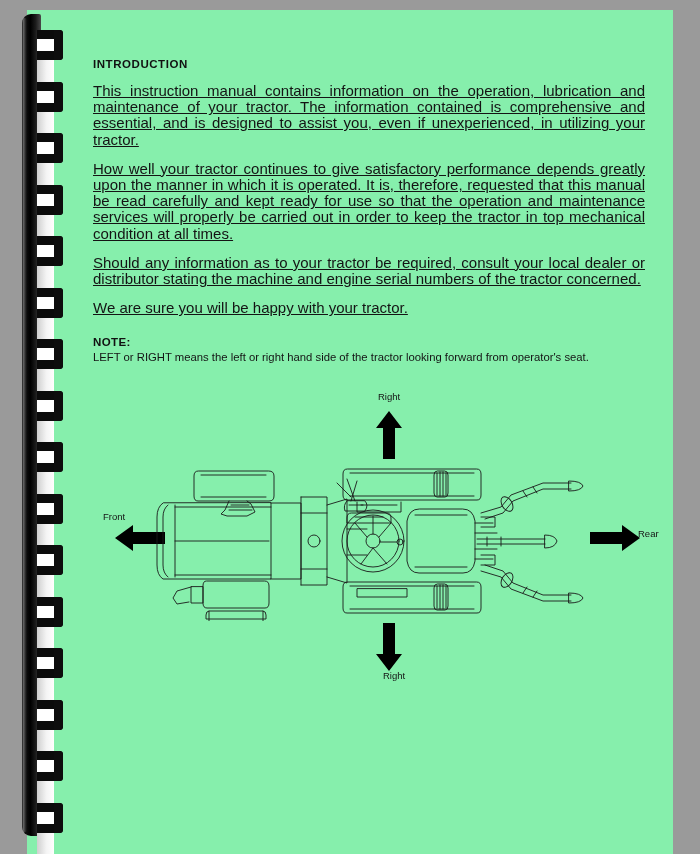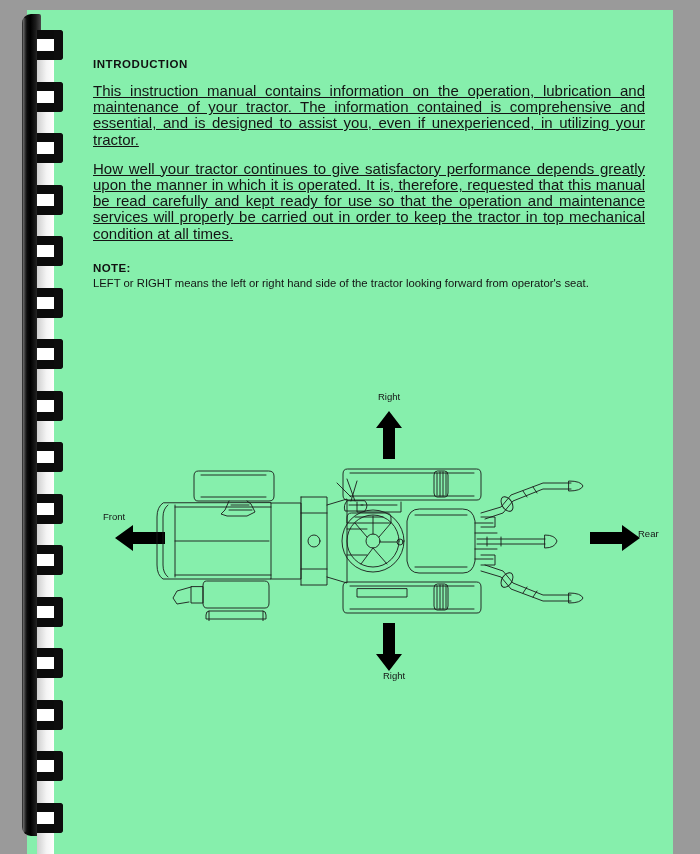--- a/index.html
+++ b/index.html
@@ -167,21 +167,23 @@
 <div id="page">
 
   <div id="content">
 
     <h1 class="sec-title">INTRODUCTION</h1>
 
     <p class="body">This instruction manual contains information on the operation, lubrication and maintenance of your tractor. The information contained is comprehensive and essential, and is designed to assist you, even if unexperienced, in utilizing your tractor.</p>
 
     <p class="body">How well your tractor continues to give satisfactory performance depends greatly upon the manner in which it is operated. It is, therefore, requested that this manual be read carefully and kept ready for use so that the operation and maintenance services will properly be carried out in order to keep the tractor in top mechanical condition at all times.</p>
 
-
+    <p class="body">Should any information as to your tractor be required, consult your local dealer or distributor stating the machine and engine serial numbers of the tractor concerned.</p>
+
+    <p class="body">We are sure you will be happy with your tractor.</p>
 
     <div class="note-head">NOTE:</div>
 
 
 
     <p class="note-line note-rule">LEFT or RIGHT means the left or right hand side of the tractor looking forward from operator's seat.</p>
   </div>
 
   <div id="figure">
 

